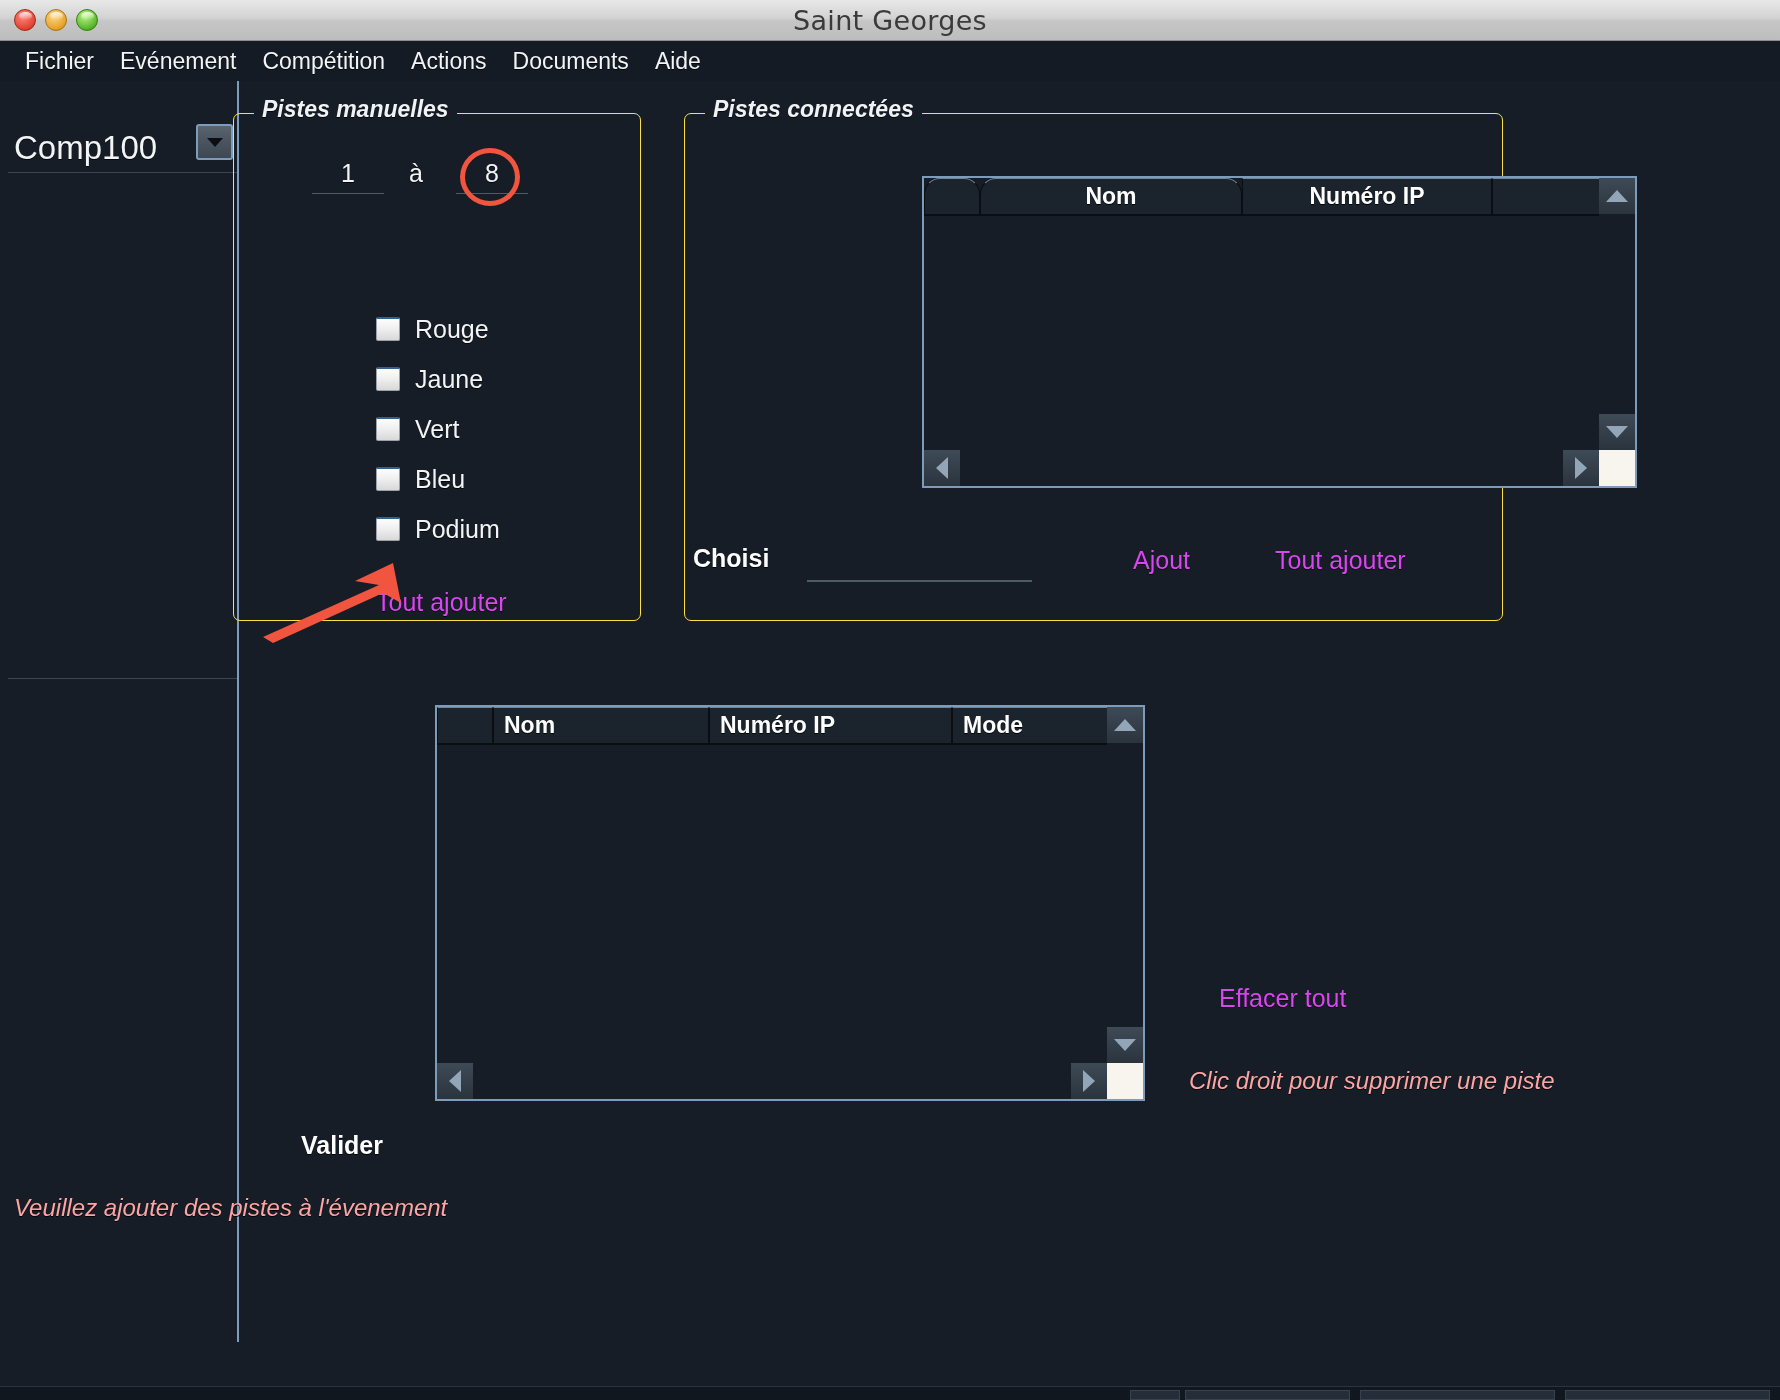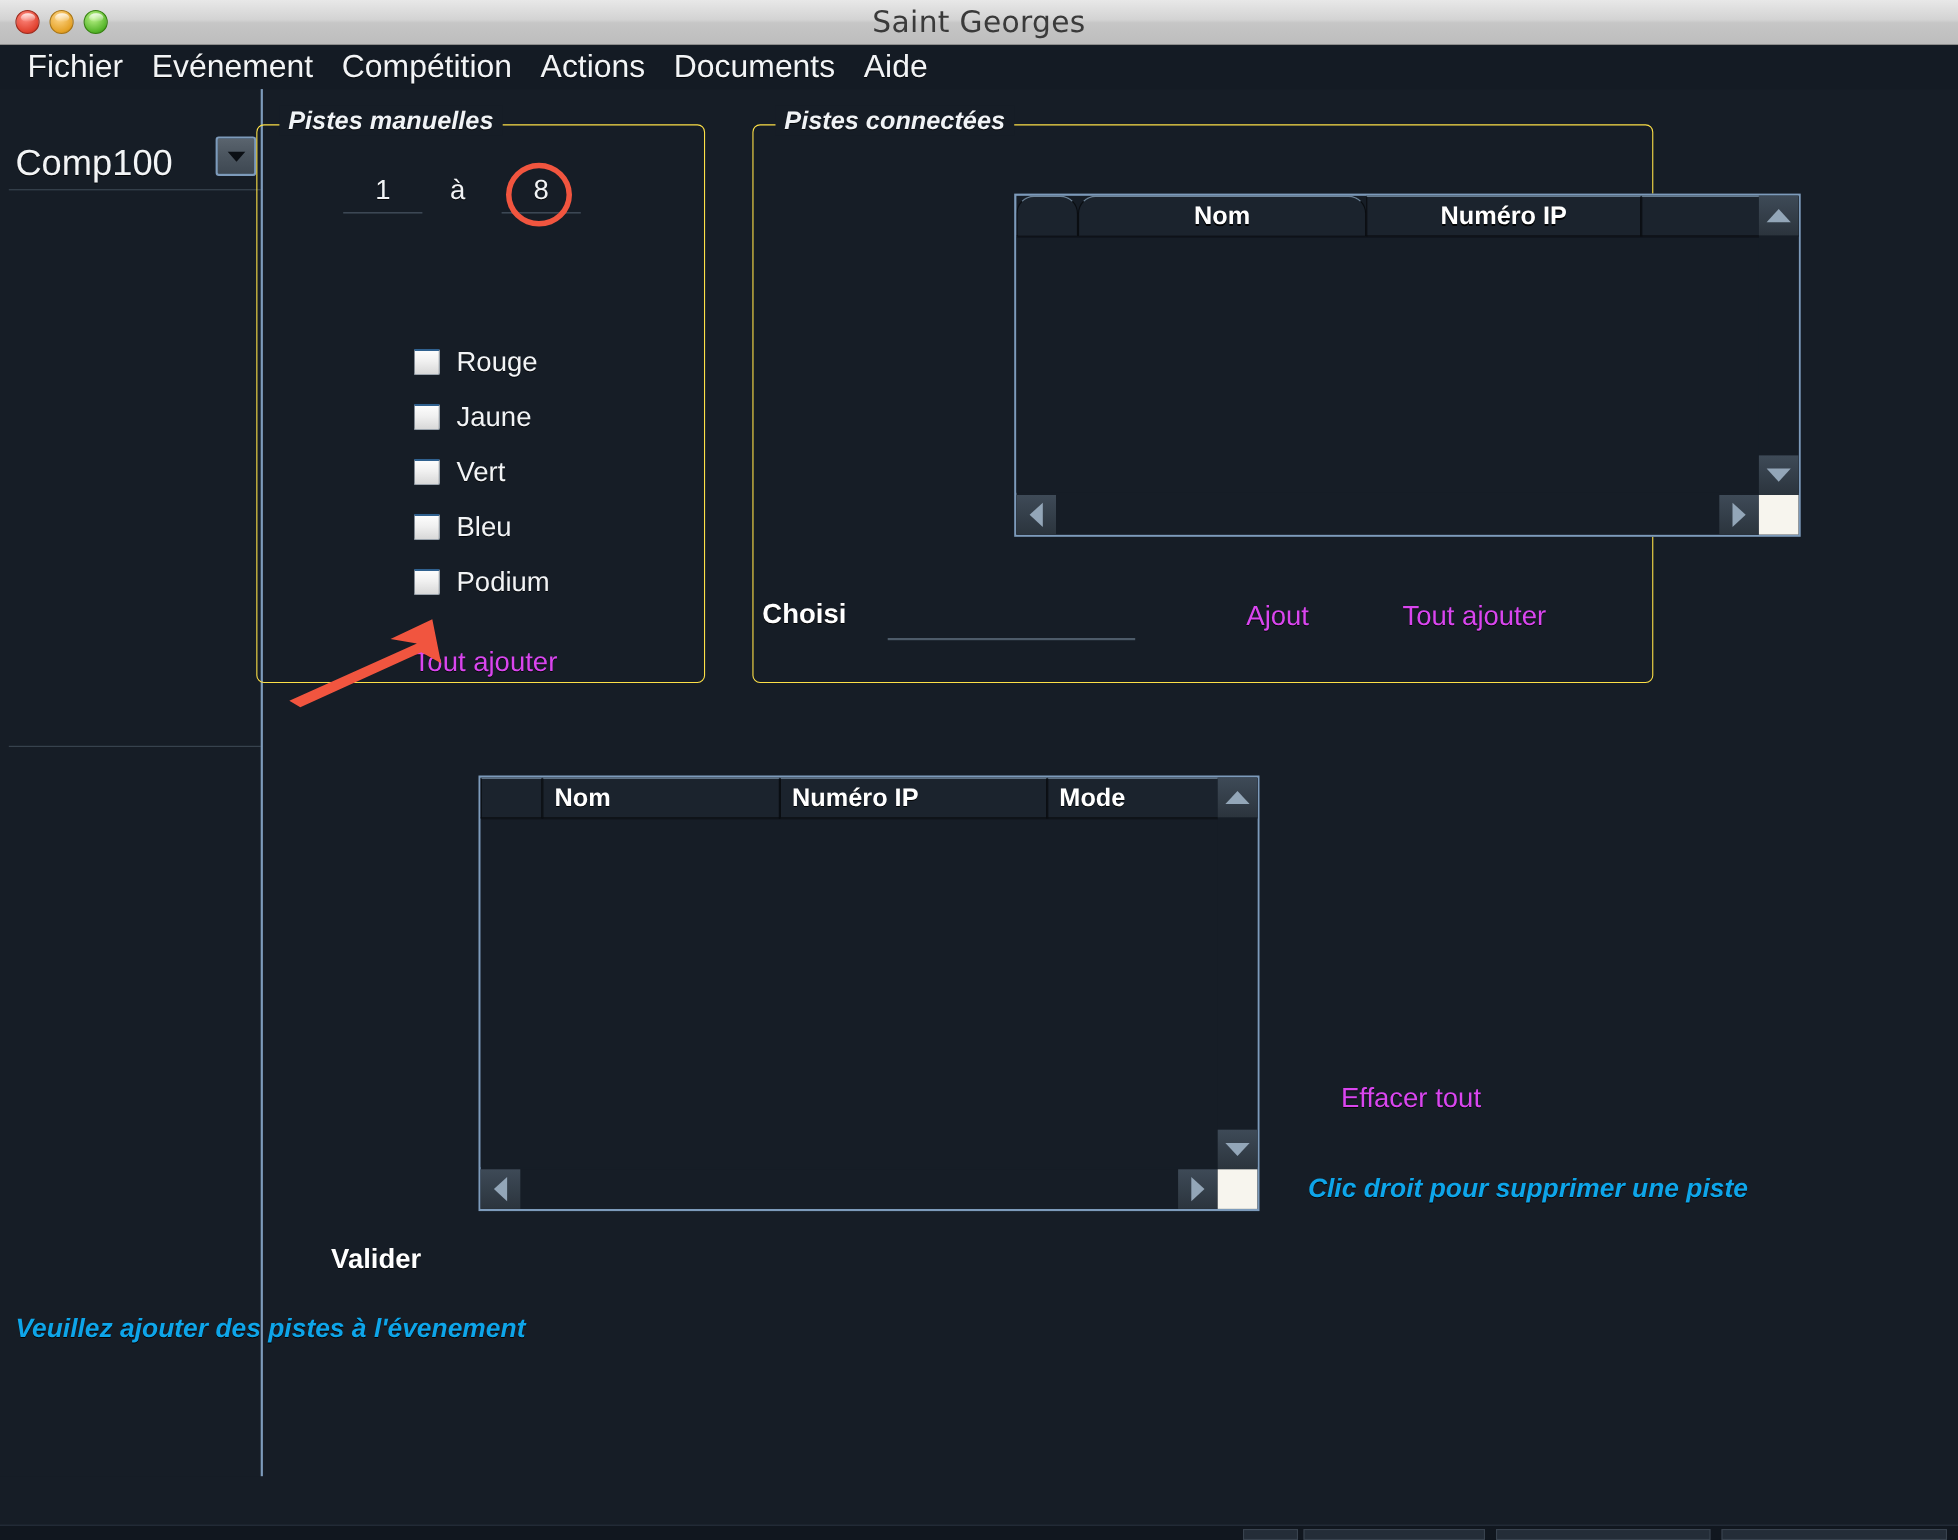--- a/index.html
+++ b/index.html
@@ -39,21 +39,21 @@
   }
 
   
   .menubar {
     position: absolute; top: 41px; left: 0; width: 1780px; height: 40px;
     background: #141b24;
     display: flex; align-items: center;
     padding-left: 12px;
   }
   .menu-item {
-    font-size: 29px; color: #f2f4f6; padding: 0 13px; line-height: 40px;
+    font-size: 23px; color: #f2f4f6; padding: 0 13px; line-height: 40px;
     text-shadow: 0 1px 0 rgba(0,0,0,.8);
     cursor: default;
   }
 
   
   .left-panel {
     position: absolute; left: 0; top: 81px; width: 237px; height: 1261px;
     background: #161d26;
   }
   .combo-row {
@@ -233,22 +233,22 @@
     position: absolute; left: 122px; top: 466px; width: 225px; height: 2px;
     background: #4d5b69;
   }
   #btn-ajout { left: 448px; top: 432px; }
   #btn-conn-addall { left: 590px; top: 432px; }
 
   
   #btn-effacer-tout { left: 980px; top: 903px; }
   .hint-bold-italic {
     position: absolute;
-    font-size: 24px; font-weight: 700; font-style: italic;
-    color: #0ea5e9; text-shadow: 0 1px 0 rgba(0,0,0,.9);
+    font-size: 24px; font-weight: 400; font-style: italic;
+    color: #fca5a5; text-shadow: 0 1px 0 rgba(0,0,0,.9);
     white-space: nowrap;
   }
   #hint-rightclick { left: 950px; top: 986px; }
 
   #btn-valider {
     position: absolute; left: 62px; top: 1050px;
     font-size: 25px; font-weight: 700; color: #ffffff;
     text-shadow: 0 1px 0 rgba(0,0,0,.9);
   }
   #status-msg { position: absolute; left: 14px; top: 1194px; }

